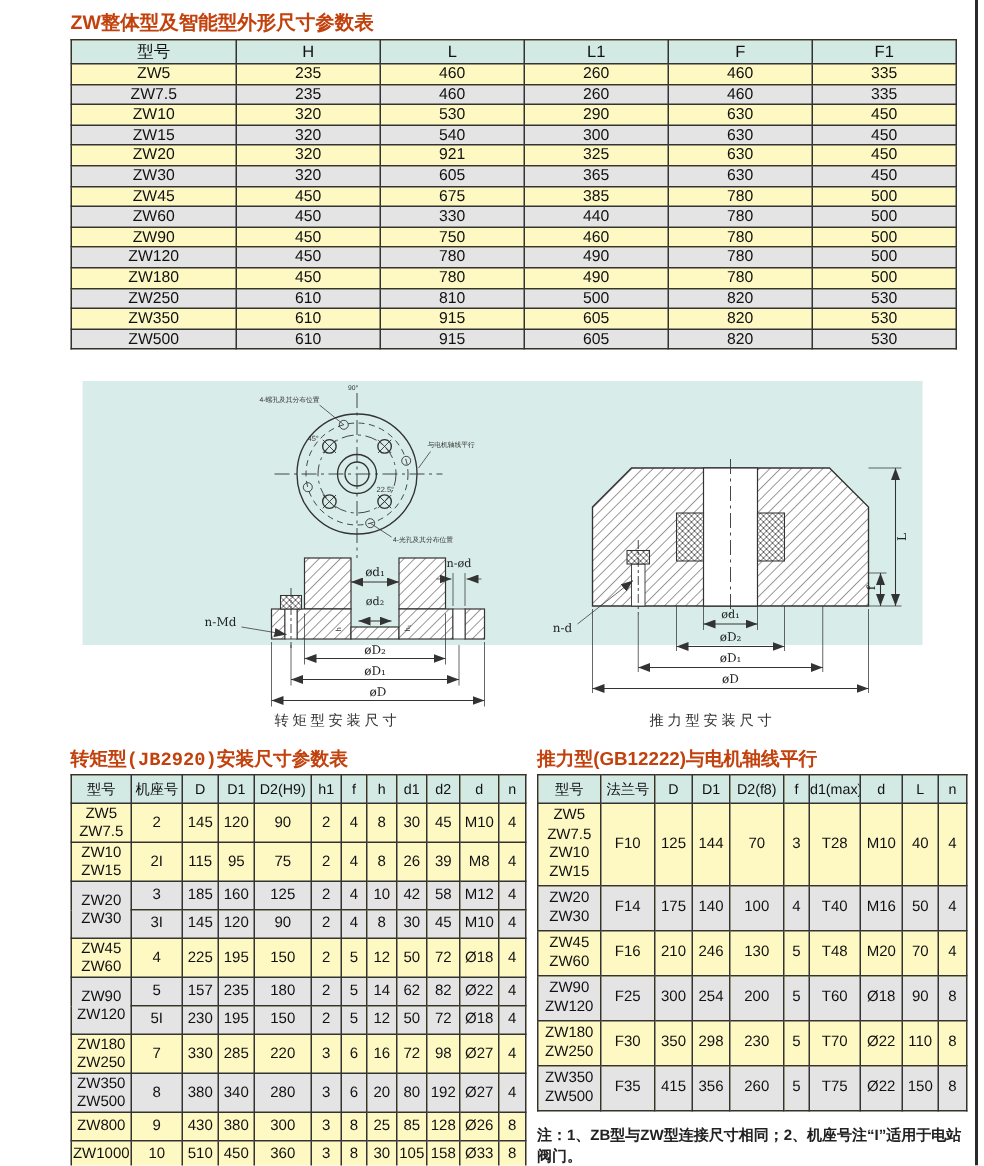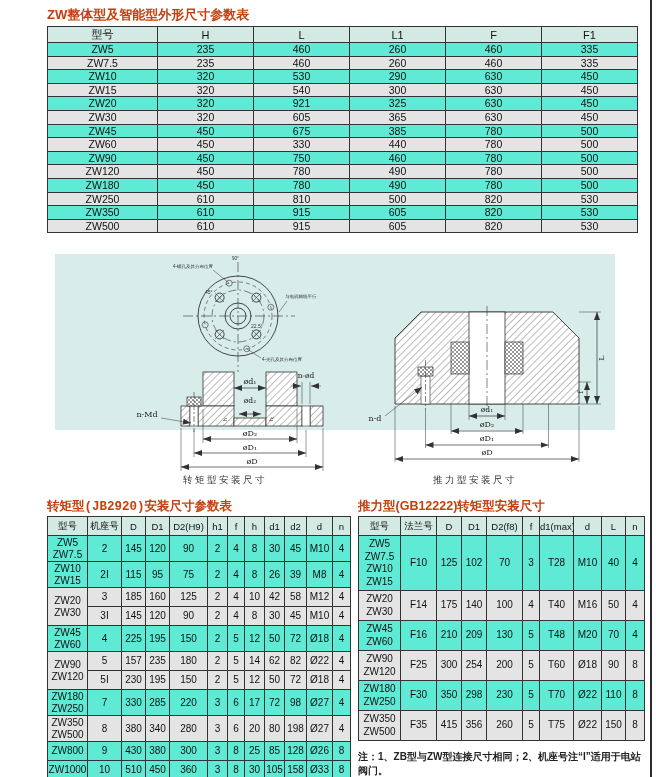--- a/index.html
+++ b/index.html
@@ -5,21 +5,21 @@
   html,body{margin:0;padding:0;}
   body{
     width:656px;height:777px;background:#ffffff;position:relative;
     font-family:"Liberation Sans",sans-serif;color:#111;overflow:hidden;
   }
   .title{position:absolute;font-weight:bold;color:#c2410c;white-space:nowrap;}
   .t1{left:47px;top:6px;font-size:13px;}
   .t2{left:47px;top:498px;font-size:12.5px;font-family:Liberation Mono, monospace;}
   .t3{left:358px;top:498px;font-size:12.5px;}
 
-  table{border-collapse:collapse;table-layout:fixed;position:absolute;border:1.5px solid #222;background:#5eead4;}
+  table{border-collapse:collapse;table-layout:fixed;position:absolute;border:1.5px solid #222;background:#fef9c3;}
   th,td{border:1px solid #333;text-align:center;vertical-align:middle;padding:0;overflow:hidden;}
   th{background:#d2e9e4;font-weight:normal;}
   tr.shade td{background:#e4e4e4;}
   td{white-space:pre-line;}
 
   #t1{left:47px;top:26px;width:590px;}
   #t1 th{height:15px;font-size:11px;}
   #t1 td{height:12.6px;line-height:12.6px;font-size:10.5px;}
 
   #t2{left:47px;top:516px;width:303px;}
@@ -463,38 +463,38 @@
       </tr>
       <tr>
         <td>ZW180
 ZW250</td>
         <td>7</td>
         <td>330</td>
         <td>285</td>
         <td>220</td>
         <td>3</td>
         <td>6</td>
-        <td>17</td>
+        <td>16</td>
         <td>72</td>
         <td>98</td>
         <td>Ø27</td>
         <td>4</td>
       </tr>
       <tr class="shade">
         <td>ZW350
 ZW500</td>
         <td>8</td>
         <td>380</td>
         <td>340</td>
         <td>280</td>
         <td>3</td>
         <td>6</td>
         <td>20</td>
         <td>80</td>
-        <td>198</td>
+        <td>192</td>
         <td>Ø27</td>
         <td>4</td>
       </tr>
       <tr>
         <td>ZW800</td>
         <td>9</td>
         <td>430</td>
         <td>380</td>
         <td>300</td>
         <td>3</td>
@@ -515,21 +515,21 @@
         <td>8</td>
         <td>30</td>
         <td>105</td>
         <td>158</td>
         <td>Ø33</td>
         <td>8</td>
       </tr>
     </tbody>
   </table>
 
-<div class="title t3">推力型(GB12222)转矩型安装尺寸</div>
+<div class="title t3">推力型(GB12222)与电机轴线平行</div>
 <table id="t3">
     <colgroup>
       <col style="width: 42px;">
       <col style="width: 36px;">
       <col style="width: 25px;">
       <col style="width: 25px;">
       <col style="width: 36px;">
       <col style="width: 17px;">
       <col style="width: 34px;">
       <col style="width: 28px;">
@@ -551,21 +551,21 @@
       </tr>
     </thead>
     <tbody>
       <tr>
         <td>ZW5
 ZW7.5
 ZW10
 ZW15</td>
         <td>F10</td>
         <td>125</td>
-        <td>102</td>
+        <td>144</td>
         <td>70</td>
         <td>3</td>
         <td>T28</td>
         <td>M10</td>
         <td>40</td>
         <td>4</td>
       </tr>
       <tr class="shade">
         <td>ZW20
 ZW30</td>
@@ -577,21 +577,21 @@
         <td>T40</td>
         <td>M16</td>
         <td>50</td>
         <td>4</td>
       </tr>
       <tr>
         <td>ZW45
 ZW60</td>
         <td>F16</td>
         <td>210</td>
-        <td>209</td>
+        <td>246</td>
         <td>130</td>
         <td>5</td>
         <td>T48</td>
         <td>M20</td>
         <td>70</td>
         <td>4</td>
       </tr>
       <tr class="shade">
         <td>ZW90
 ZW120</td>

